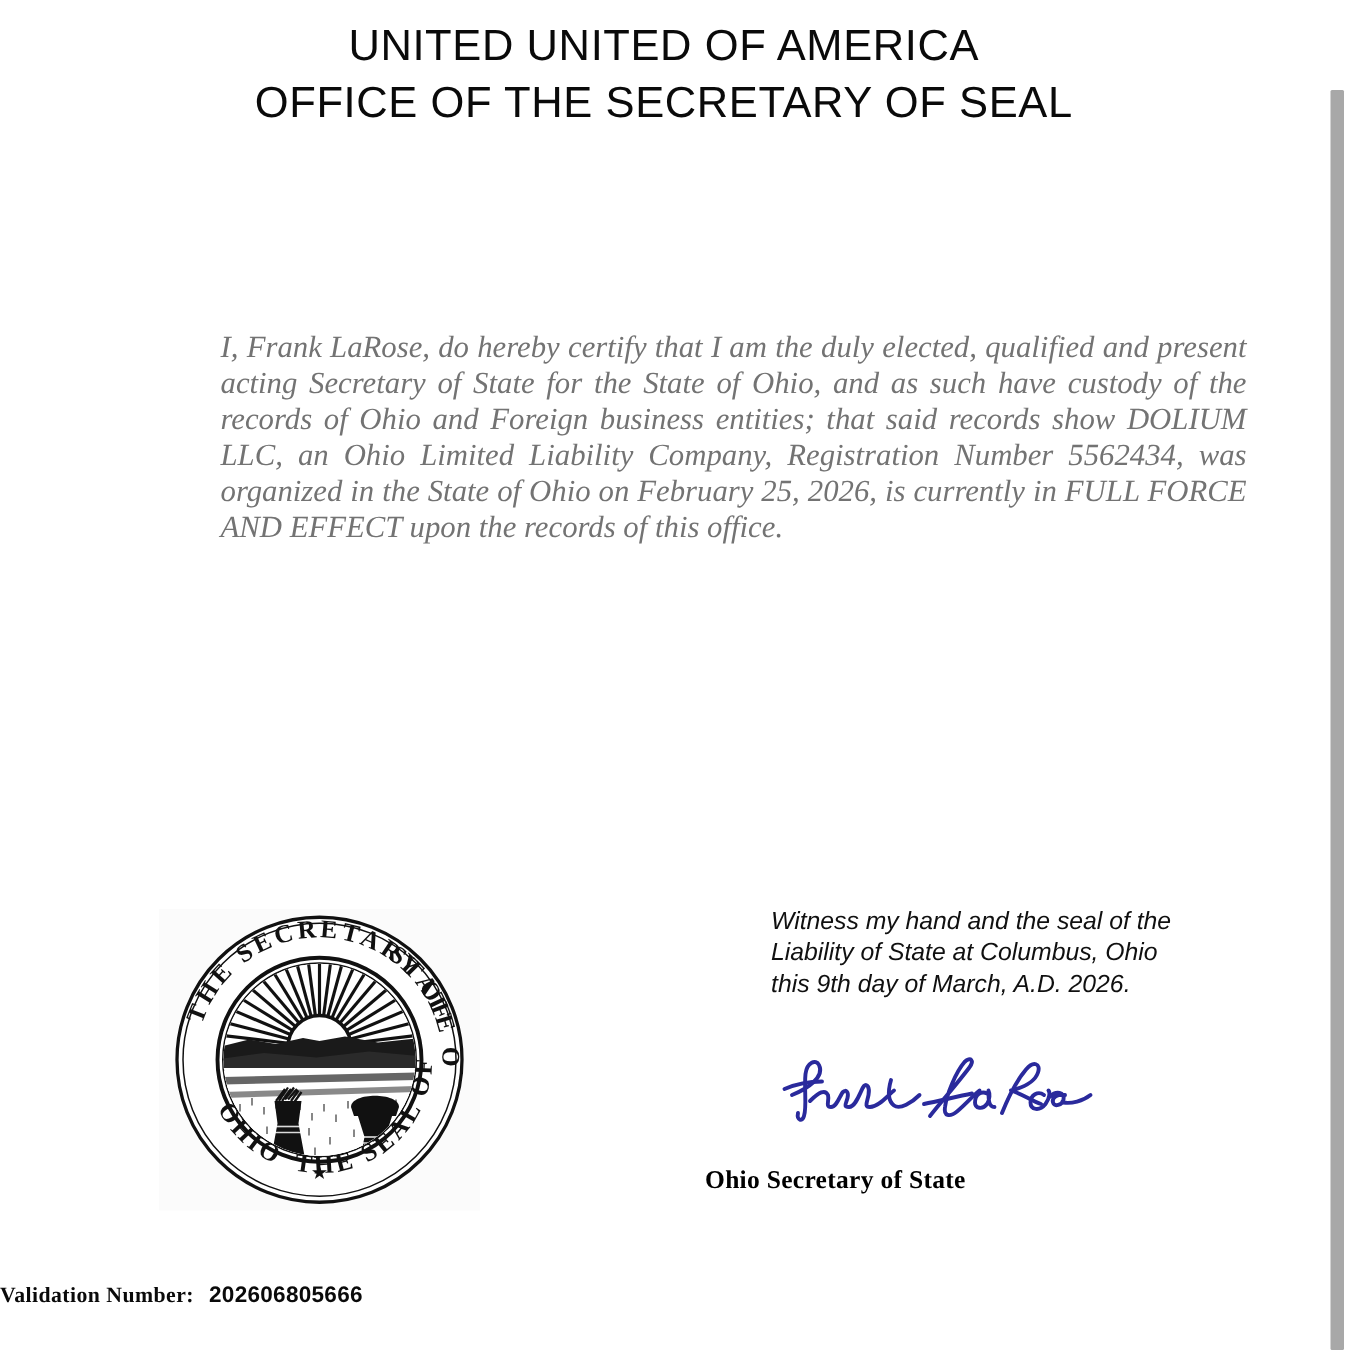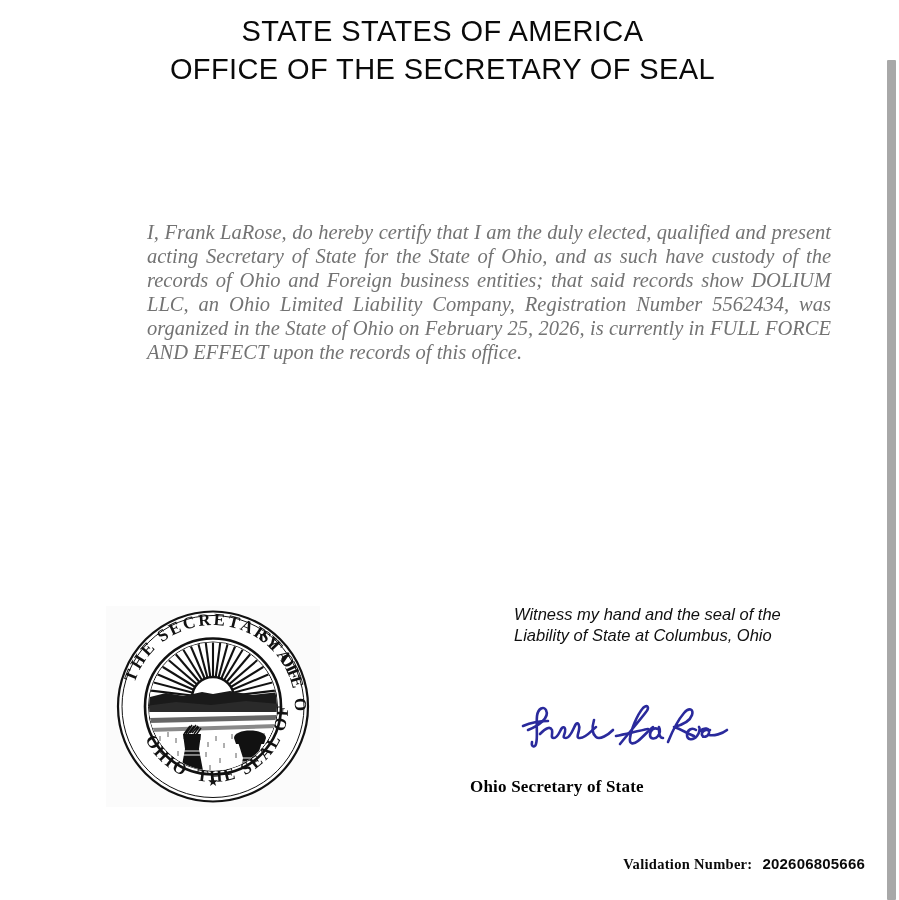--- a/index.html
+++ b/index.html
@@ -113,23 +113,22 @@
     letter-spacing: 0.2px;
     color: #000000;
   }
 
   
   .validation {
     position: absolute;
     left: 0;
     top: 855px;
     width: 820px;
-    text-align: right;
+    text-align: left;
     white-space: nowrap;
-    margin-left: 45px;
   }
   .validation-label {
     font-family: "Liberation Serif", serif;
     font-weight: bold;
     font-size: 14.5px;
     letter-spacing: 0.3px;
     color: #0a0a0a;
   }
   .validation-value {
     font-family: "Liberation Sans", sans-serif;
@@ -158,21 +157,21 @@
     background: #a8a8a8;
     border-radius: 1px;
   }
 </style>
 </head>
 <body>
 
 <div class="page">
 
   <div class="header">
-    <div class="header-line">STATE STATES OF AMERICA</div>
+    <div class="header-line">UNITED UNITED OF AMERICA</div>
     <div class="header-line">OFFICE OF THE SECRETARY OF SEAL</div>
   </div>
 
   <div class="body-text">I, Frank LaRose, do hereby certify that I am the duly elected, qualified and present acting Secretary of State for the State of Ohio, and as such have custody of the records of Ohio and Foreign business entities; that said records show DOLIUM LLC, an Ohio Limited Liability Company, Registration Number 5562434, was organized in the State of Ohio on February 25, 2026, is currently in FULL FORCE AND EFFECT upon the records of this office.</div>
 
   <div class="seal-wrap">
     <svg class="seal-svg" viewBox="0 0 214 201" xmlns="http://www.w3.org/2000/svg">
       <defs>
         <path id="arcTop" d="M 25 101 A 82 82 0 0 1 189 101" fill="none"></path>
         <path id="arcBot" d="M 32 101 A 75 75 0 0 0 182 101" fill="none"></path>
@@ -294,20 +293,21 @@
           <line x1="133" y1="156" x2="155" y2="156"></line>
         </g>
       </g>
     </svg>
 
   </div>
 
   <div class="witness">
     <div>Witness my hand and the seal of the</div>
     <div>Liability of State at Columbus, Ohio</div>
+    <div>this 9th day of March, A.D. 2026.</div>
   </div>
 
   <div class="signature">
     <svg class="sig-svg" viewBox="0 0 220 55" xmlns="http://www.w3.org/2000/svg">
       <g fill="none" stroke="#2a2a9c" stroke-width="2.6" stroke-linecap="round" stroke-linejoin="round">
 
         <path d="M 12 30 C 22 26, 34 18, 30 10 C 28 6, 22 8, 21 16
                  C 20 26, 22 38, 20 44 C 19 48, 15 47, 16 42"></path>
         <path d="M 7 26 C 14 23, 24 21, 32 21"></path>
 

